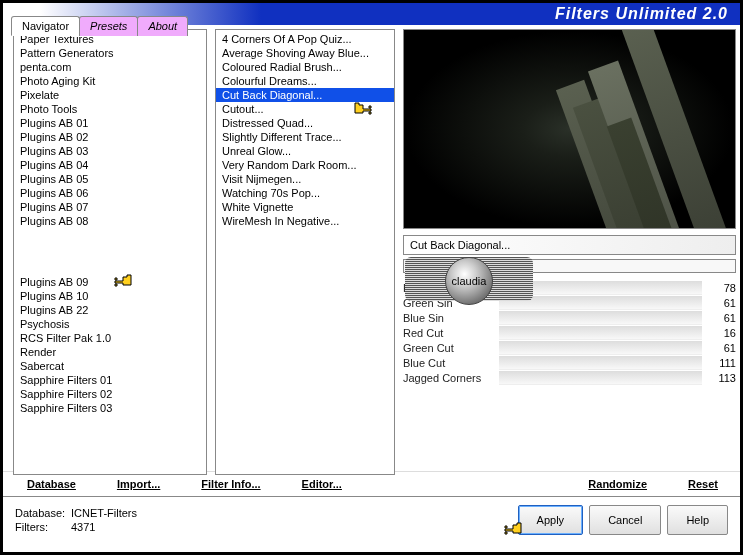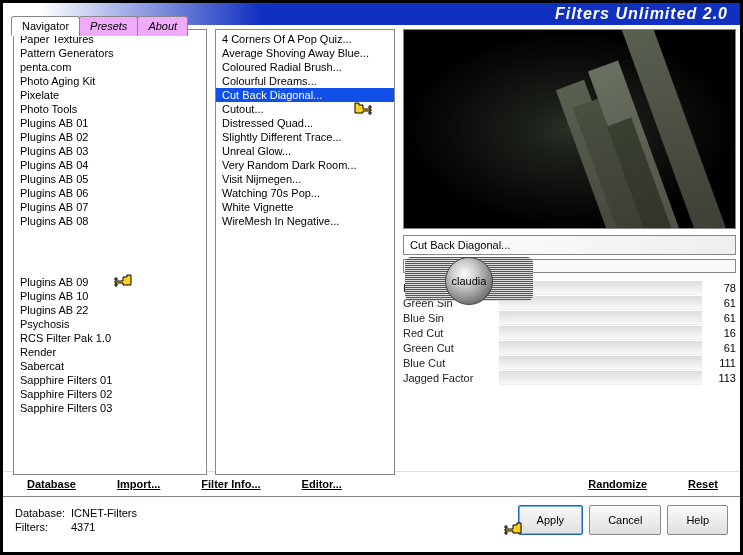--- a/index.html
+++ b/index.html
@@ -140,21 +140,21 @@
           <div class="slider-label">Green Cut</div>
           <div class="slider-track"></div>
           <div class="slider-value">61</div>
         </div>
         <div class="slider-row">
           <div class="slider-label">Blue Cut</div>
           <div class="slider-track"></div>
           <div class="slider-value">111</div>
         </div>
         <div class="slider-row">
-          <div class="slider-label">Jagged Factor</div>
+          <div class="slider-label">Jagged Corners</div>
           <div class="slider-track"></div>
           <div class="slider-value">113</div>
         </div>
       </div>
     </div>
   </div>
 
   <div class="btn-row1">
     <span class="link-btn">Database</span>
     <span class="link-btn">Import...</span>

